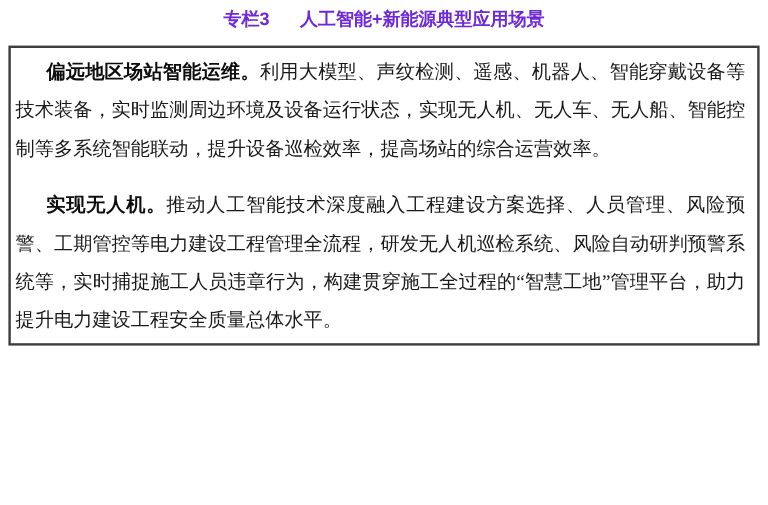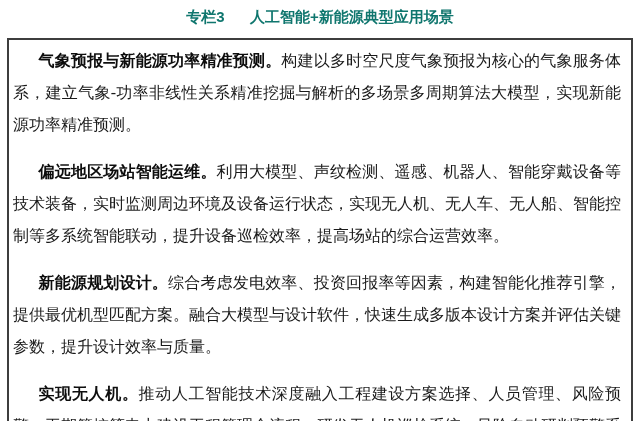--- a/index.html
+++ b/index.html
@@ -14,21 +14,21 @@
     color: #1a1a1a;
     font-family: "Liberation Serif", serif;
   }
   .doc-title {
     text-align: center;
     padding-top: 7px;
     font-family: "Liberation Sans", sans-serif;
     font-weight: bold;
     font-size: 15px;
     line-height: 19px;
-    color: #0f766e;
+    color: #6d28d9;
     white-space: nowrap;
   }
   .doc-title .title-label {
     margin-right: 1.7em;
   }
   .content-box {
     margin: 12px 7px 0 7px;
     border: 2px solid #3d3d3d;
     background: #ffffff;
     padding: 5px 10px 2px 4px;
@@ -58,31 +58,25 @@
 <body>
 
 <div>
 
   <div class="doc-title">
     <span class="title-label">专栏3</span><span>人工智能+新能源典型应用场景</span>
   </div>
 
   <div class="content-box">
 
-    <p>
-      <span class="para-heading">气象预报与新能源功率精准预测。</span><span class="para-body">构建以多时空尺度气象预报为核心的气象服务体系，建立气象-功率非线性关系精准挖掘与解析的多场景多周期算法大模型，实现新能源功率精准预测。</span>
-    </p>
 
     <p>
       <span class="para-heading">偏远地区场站智能运维。</span><span class="para-body">利用大模型、声纹检测、遥感、机器人、智能穿戴设备等技术装备，实时监测周边环境及设备运行状态，实现无人机、无人车、无人船、智能控制等多系统智能联动，提升设备巡检效率，提高场站的综合运营效率。</span>
     </p>
 
-    <p>
-      <span class="para-heading">新能源规划设计。</span><span class="para-body">综合考虑发电效率、投资回报率等因素，构建智能化推荐引擎，提供最优机型匹配方案。融合大模型与设计软件，快速生成多版本设计方案并评估关键参数，提升设计效率与质量。</span>
-    </p>
 
     <p>
       <span class="para-heading">实现无人机。</span><span class="para-body">推动人工智能技术深度融入工程建设方案选择、人员管理、风险预警、工期管控等电力建设工程管理全流程，研发无人机巡检系统、风险自动研判预警系统等，实时捕捉施工人员违章行为，构建贯穿施工全过程的“智慧工地”管理平台，助力提升电力建设工程安全质量总体水平。</span>
     </p>
 
   </div>
 
 </div>
 
 </body></html>

